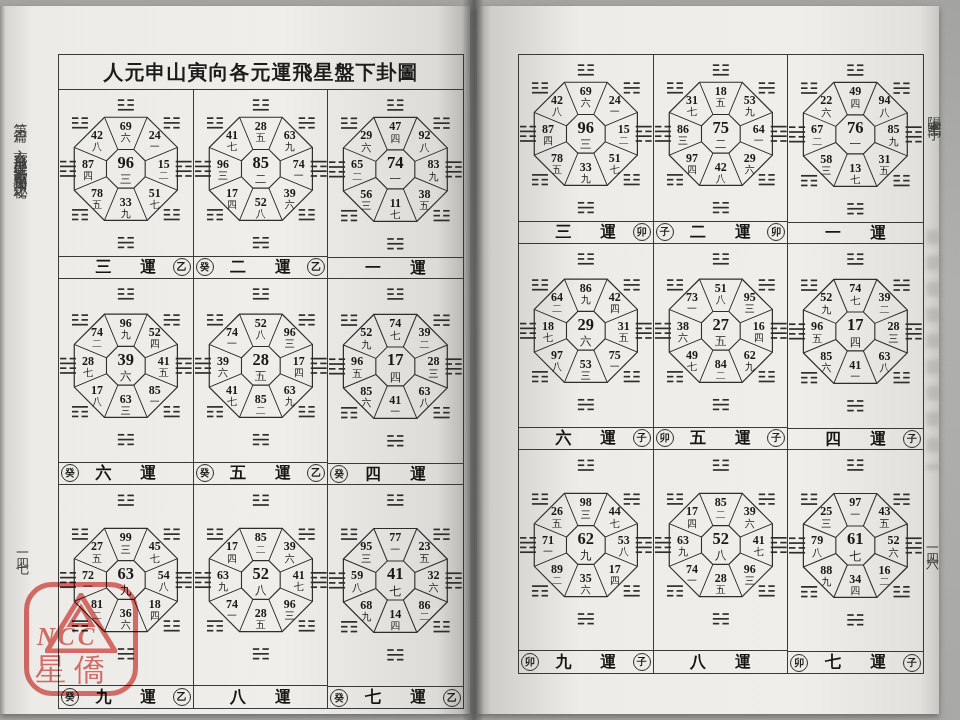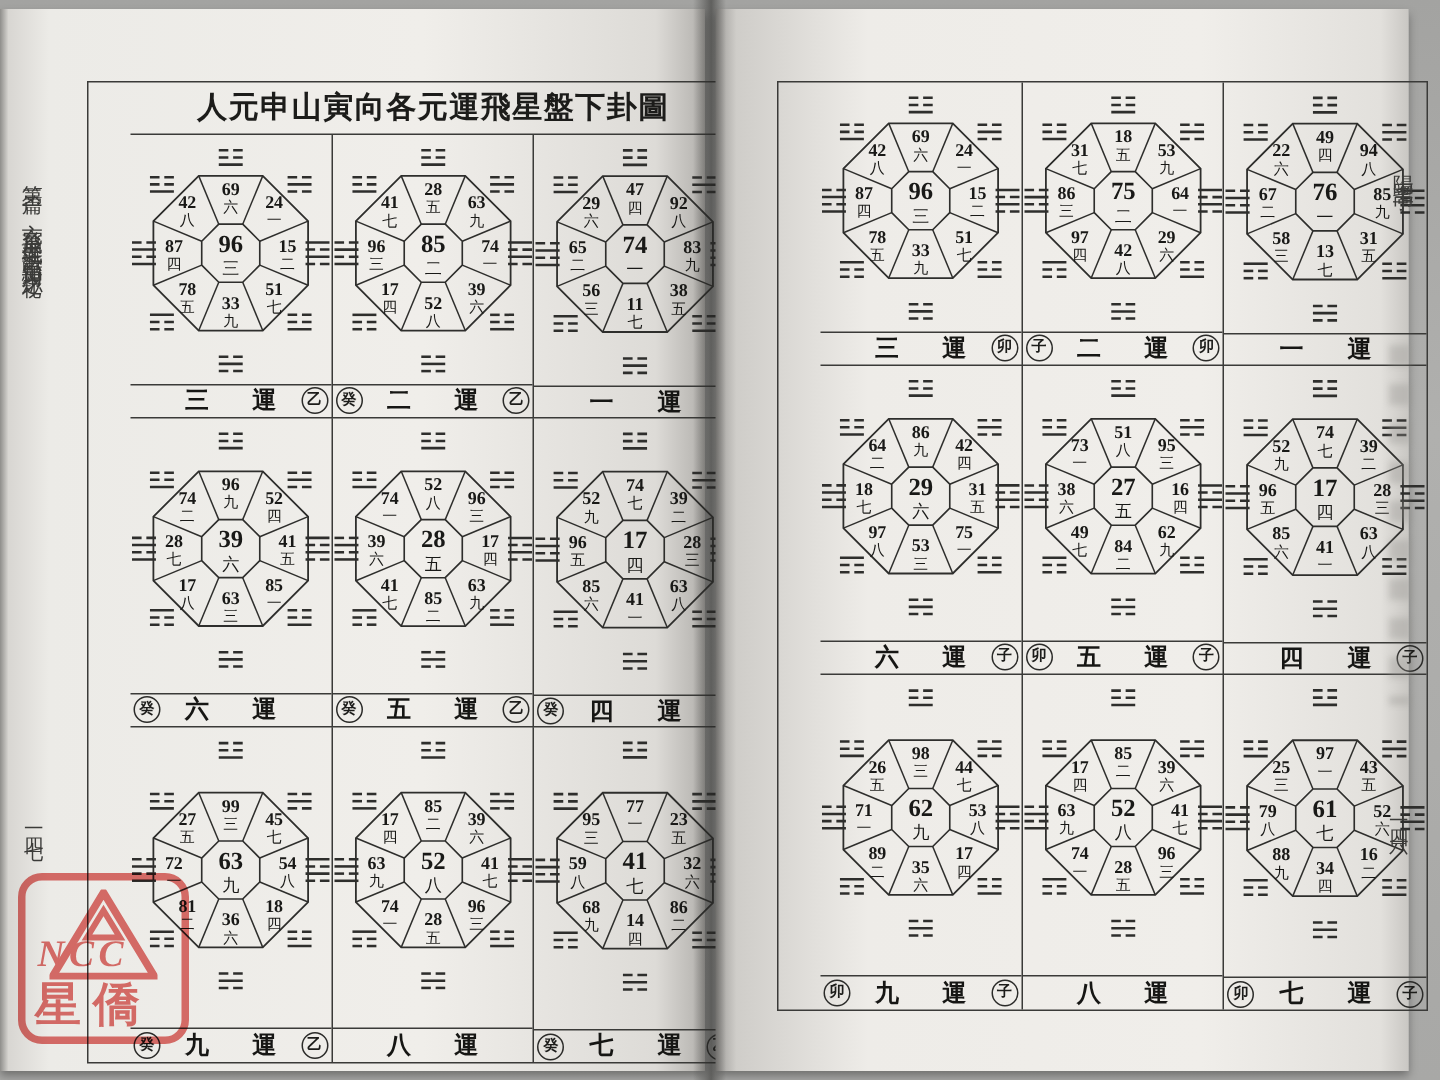--- a/index.html
+++ b/index.html
@@ -10,21 +10,21 @@
   .paper{position:absolute;top:6px;height:708px;background:#eceae6;}
   #paper-left{left:0;width:470px;
     background:linear-gradient(90deg,#8f8e8b 0,#d8d6d2 1.2%,#ecebe7 7%,#f0eeea 60%,#dddbd7 93%,#b2b0ac 100%);
     box-shadow:0 3px 6px rgba(0,0,0,.35);}
   #paper-right{left:477px;width:462px;
     background:linear-gradient(90deg,#9c9a97 0,#cfcdc9 3%,#eeece8 22%,#f0eeea 70%,#e2e0dc 96%,#c9c7c3 100%);
     box-shadow:0 3px 6px rgba(0,0,0,.35);}
   #gutter{position:absolute;top:0;left:462px;width:22px;height:720px;
     background:linear-gradient(90deg,rgba(40,40,38,0) 0,rgba(40,40,38,.45) 45%,rgba(40,40,38,.55) 55%,rgba(40,40,38,0) 100%);}
   
-  .frame{position:absolute;top:48px;width:404px;border:1.6px solid #3a3a38;background:transparent;padding-left:28px;}
+  .frame{position:absolute;top:48px;width:404px;border:1.6px solid #3a3a38;background:transparent;}
   #frame-left{left:58px;}
   #frame-right{left:41px;}
   .ptitle{height:34px;line-height:34px;text-align:center;font-weight:bold;
     font-size:20px;letter-spacing:1px;color:#1c1c1a;border-bottom:1.4px solid #3a3a38;}
   .grid{display:grid;grid-template-columns:1fr 1fr 1fr;}
   .cell{border-right:1.2px solid #3a3a38;border-bottom:1.2px solid #3a3a38;
         display:flex;flex-direction:column;}
   .cell:nth-child(3n){border-right:none;}
   .cell.lastrow{border-bottom:none;justify-content:space-between;}
   .chartbox{flex:1 1 auto;}
@@ -40,28 +40,28 @@
   .vtext{position:absolute;writing-mode:vertical-rl;text-orientation:upright;
     color:#3b3b39;letter-spacing:3px;}
   #chapter-title{left:11px;top:112px;font-size:14px;height:430px;}
   #pageno-left{left:13px;top:545px;font-size:13px;}
   #book-title{left:925px;top:106px;font-size:14px;}
   #pageno-right{left:923px;top:540px;font-size:13px;}
   #smudge{position:absolute;left:926px;top:230px;width:14px;height:240px;
     background:repeating-linear-gradient(180deg,rgba(150,148,144,.35) 0 14px,rgba(150,148,144,0) 14px 26px);
     filter:blur(2px);}
   
-  #logo{position:absolute;left:12px;top:582px;width:104px;height:104px;
-    border:5px solid #dd534f;border-radius:16px;opacity:.82;mix-blend-mode:multiply;
+  #logo{position:absolute;left:24px;top:582px;width:104px;height:104px;
+    border:5px solid #dd534f;border-radius:28px;opacity:.82;mix-blend-mode:multiply;
     pointer-events:none;}
   #logo svg{position:absolute;left:16px;top:6px;}
   #logo .ncc{position:absolute;left:8px;top:36px;color:#dd534f;font-size:25px;
     font-style:italic;font-weight:bold;letter-spacing:3px;}
   #logo .xq{position:absolute;left:6px;top:62px;color:#dd534f;font-size:31px;
-    font-weight:bold;letter-spacing:8px;white-space:nowrap;}
+    font-weight:normal;letter-spacing:8px;white-space:nowrap;}
   svg text{font-family:"Liberation Serif","DejaVu Serif",serif;fill:#191917;}
 </style>
 </head>
 <body>
 
 <div id="stage">
 
   <div class="paper" id="paper-left">
     <div class="frame" id="frame-left">
       <div class="ptitle">人元申山寅向各元運飛星盤下卦圖</div>

